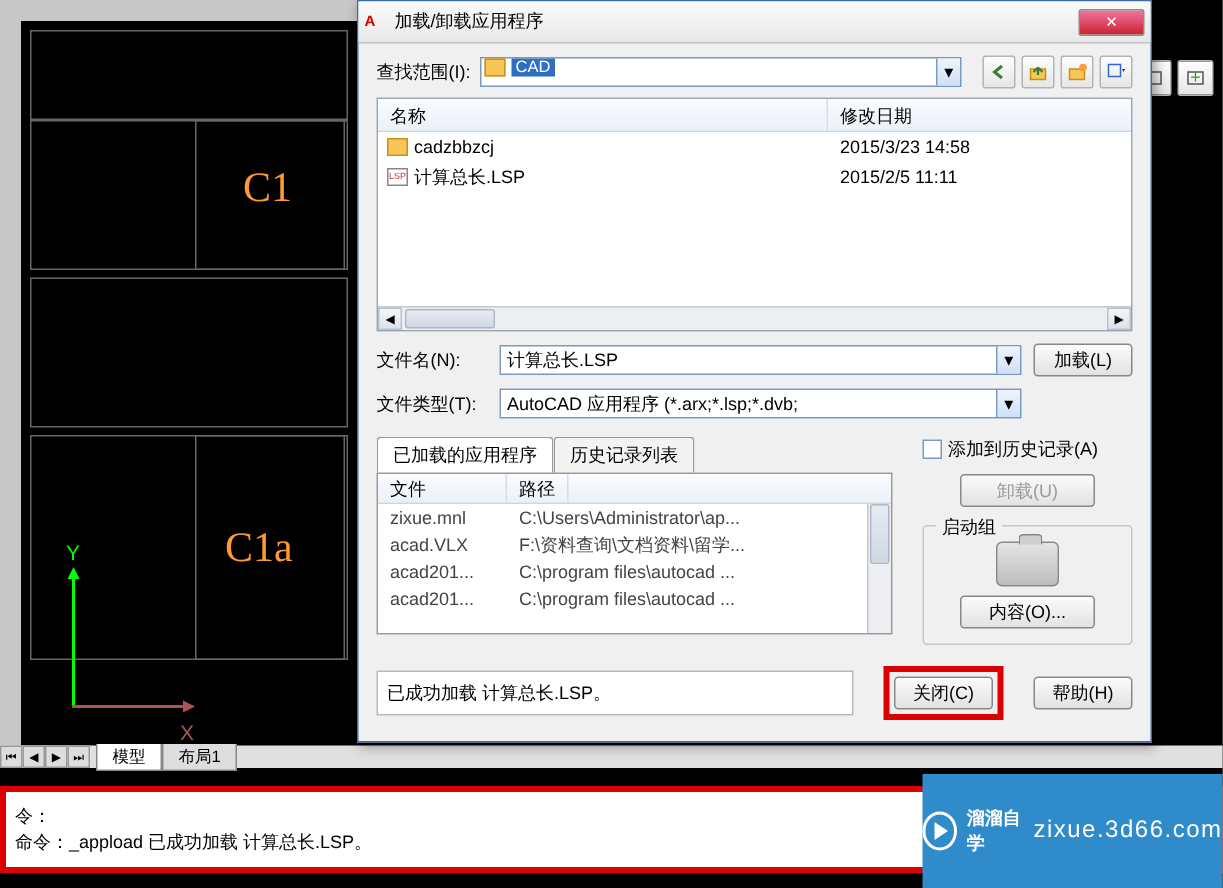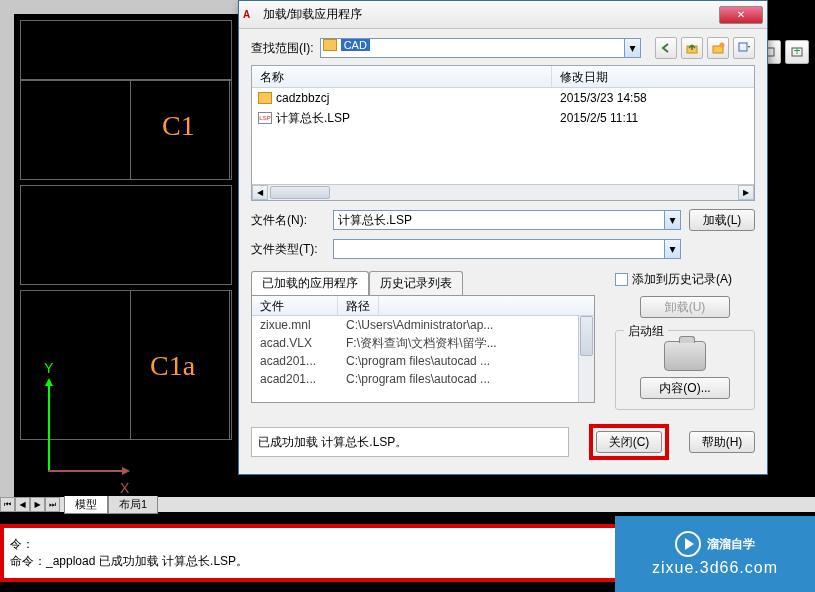--- a/index.html
+++ b/index.html
@@ -45,21 +45,21 @@
 .row-look{display:flex;align-items:center;gap:6px;margin-bottom:6px}
 .lbl{white-space:nowrap}
 .combo{flex:1;height:20px;border:1px solid #7a99bf;background:#fff;display:flex;align-items:flex-start;padding:0 2px;position:relative}
 .combo .foldericon{width:14px;height:12px;background:#f7c558;border:1px solid #c79016;margin-right:4px}
 .combo .sel{background:#2f6ec0;color:#fff;padding:0 3px;font-size:11px}
 .combo .dd{position:absolute;right:0;top:0;width:16px;height:100%;border-left:1px solid #7a99bf;display:flex;align-items:center;justify-content:center;background:linear-gradient(#eef4fc,#cfe1f7)}
 .iconbtn{width:22px;height:22px;border:1px solid #b4b4b4;background:linear-gradient(#fdfdfd,#e6e6e6);display:flex;align-items:center;justify-content:center;border-radius:2px}
 .iconrow{display:flex;gap:4px;margin-left:8px}
 
 
-.filelist{border:1px solid #9aa7b4;background:#fff;height:136px;margin-top:4px;position:relative}
+.filelist{border:1px solid #9aa7b4;background:#fff;height:156px;margin-top:4px;position:relative}
 .flhead{display:flex;background:linear-gradient(#fafcff,#ebf1f9);border-bottom:1px solid #c9d5e4;height:22px}
 .flcol{padding:3px 8px;font-size:12px}
 .flcol.name{width:300px;border-right:1px solid #d5dde8}
 .flcol.date{flex:1}
 .flrow{display:flex;height:20px;align-items:center}
 .flrow .ficon{width:14px;height:12px;margin:0 4px 0 6px}
 .flrow .ficon.folder{background:#f7c558;border:1px solid #c79016}
 .flrow .ficon.lsp{background:#fff;border:1px solid #888;position:relative;font-size:6px;color:#c33;display:flex;align-items:center;justify-content:center}
 .flrow .fname{width:276px}
 .flrow .fdate{padding-left:8px}
@@ -101,21 +101,21 @@
 
 .statusrow{display:flex;align-items:center;gap:20px;margin-top:14px}
 .statusbox{flex:1;border:1px solid #b8b8b8;background:#fff;padding:4px 6px;height:30px;display:flex;align-items:center}
 .closeframe{border:4px solid #d00;padding:3px}
 
 
 .righttool{position:absolute;right:6px;top:40px;display:flex;gap:4px}
 .righttool .iconbtn{width:24px;height:24px}
 
 
-.watermark{position:absolute;right:0;bottom:0;width:200px;height:76px;background:#2f8bc9;color:#fff;display:flex;flex-direction:column;align-items:center;justify-content:center;gap:2px}
+.watermark{position:absolute;right:0;bottom:0;width:200px;height:76px;background:#2f8bc9;color:#fff;display:flex;flex-direction:row;align-items:center;justify-content:center;gap:2px}
 .watermark .wlogo{display:flex;align-items:center;gap:6px;font-size:20px;font-weight:bold}
 .watermark .wcircle{width:26px;height:26px;border:2px solid #fff;border-radius:50%;display:flex;align-items:center;justify-content:center}
 .watermark .wtri{width:0;height:0;border-top:6px solid transparent;border-bottom:6px solid transparent;border-left:9px solid #fff;margin-left:2px}
 .watermark .wurl{font-size:16px;letter-spacing:1px}
 
 svg{display:block}
 </style>
 </head>
 <body>
 
@@ -244,20 +244,21 @@
       <span class="lbl2">文件名(N):</span>
       <div class="field">
         <span>计算总长.LSP</span>
         <span class="dd">▾</span>
       </div>
       <div class="btn">加载(L)</div>
     </div>
     <div class="formrow">
       <span class="lbl2">文件类型(T):</span>
       <div class="field">
+        <span>AutoCAD 应用程序 (*.arx;*.lsp;*.dvb;</span>
         <span class="dd">▾</span>
       </div>
       <div style="width:66px"></div>
     </div>
 
     <div class="lowerrow">
       <div class="leftcol">
         <div class="tabset-tabs">
           <div class="tabset-tab active">已加载的应用程序</div>
           <div class="tabset-tab">历史记录列表</div>

